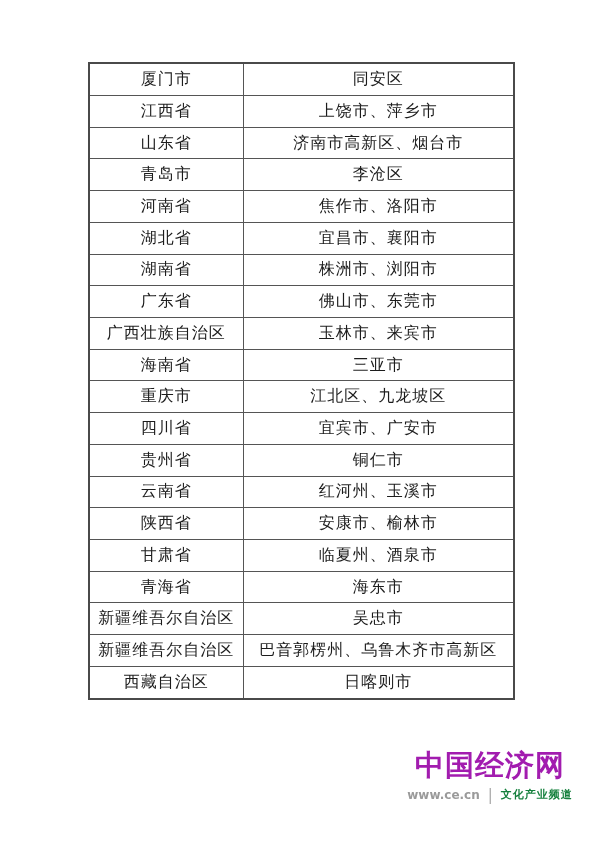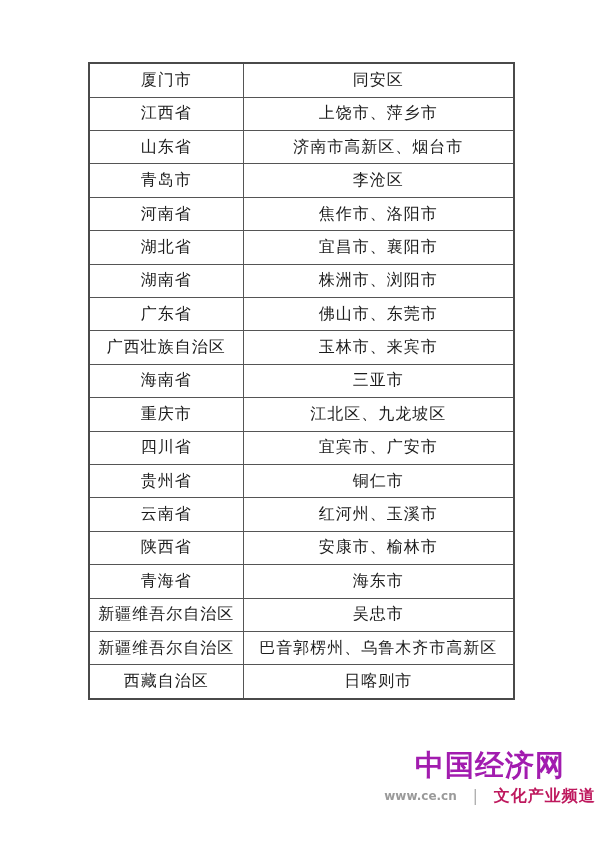--- a/index.html
+++ b/index.html
@@ -53,40 +53,40 @@
     line-height: 1.2;
     color: #a21caf;
     letter-spacing: 1px;
     white-space: nowrap;
   }
   .brand-subline {
     margin-top: 3px;
     display: flex;
     align-items: center;
     justify-content: center;
-    gap: 16px;
+    gap: 8px;
     white-space: nowrap;
   }
   .brand-url {
     font-family: "DejaVu Sans", sans-serif;
     font-size: 12px;
     font-weight: bold;
     color: #9a9a9a;
   }
   .brand-divider {
     font-family: "DejaVu Sans", sans-serif;
     font-size: 15px;
     color: #aaaaaa;
     font-weight: normal;
   }
   .brand-channel {
     font-family: "Liberation Serif", "DejaVu Serif", serif;
-    font-size: 16px;
+    font-size: 11px;
     font-weight: bold;
-    color: #be185d;
+    color: #15803d;
     letter-spacing: 1px;
   }
 </style>
 </head>
 <body>
 
 <div class="page">
 
   <table class="region-table">
     <colgroup>
@@ -162,20 +162,24 @@
   <tr>
     <td>云南省</td>
     <td>红河州、玉溪市</td>
   </tr>
 
   <tr>
     <td>陕西省</td>
     <td>安康市、榆林市</td>
   </tr>
 
+  <tr>
+    <td>甘肃省</td>
+    <td>临夏州、酒泉市</td>
+  </tr>
 
   <tr>
     <td>青海省</td>
     <td>海东市</td>
   </tr>
 
   <tr>
     <td>新疆维吾尔自治区</td>
     <td>吴忠市</td>
   </tr>

